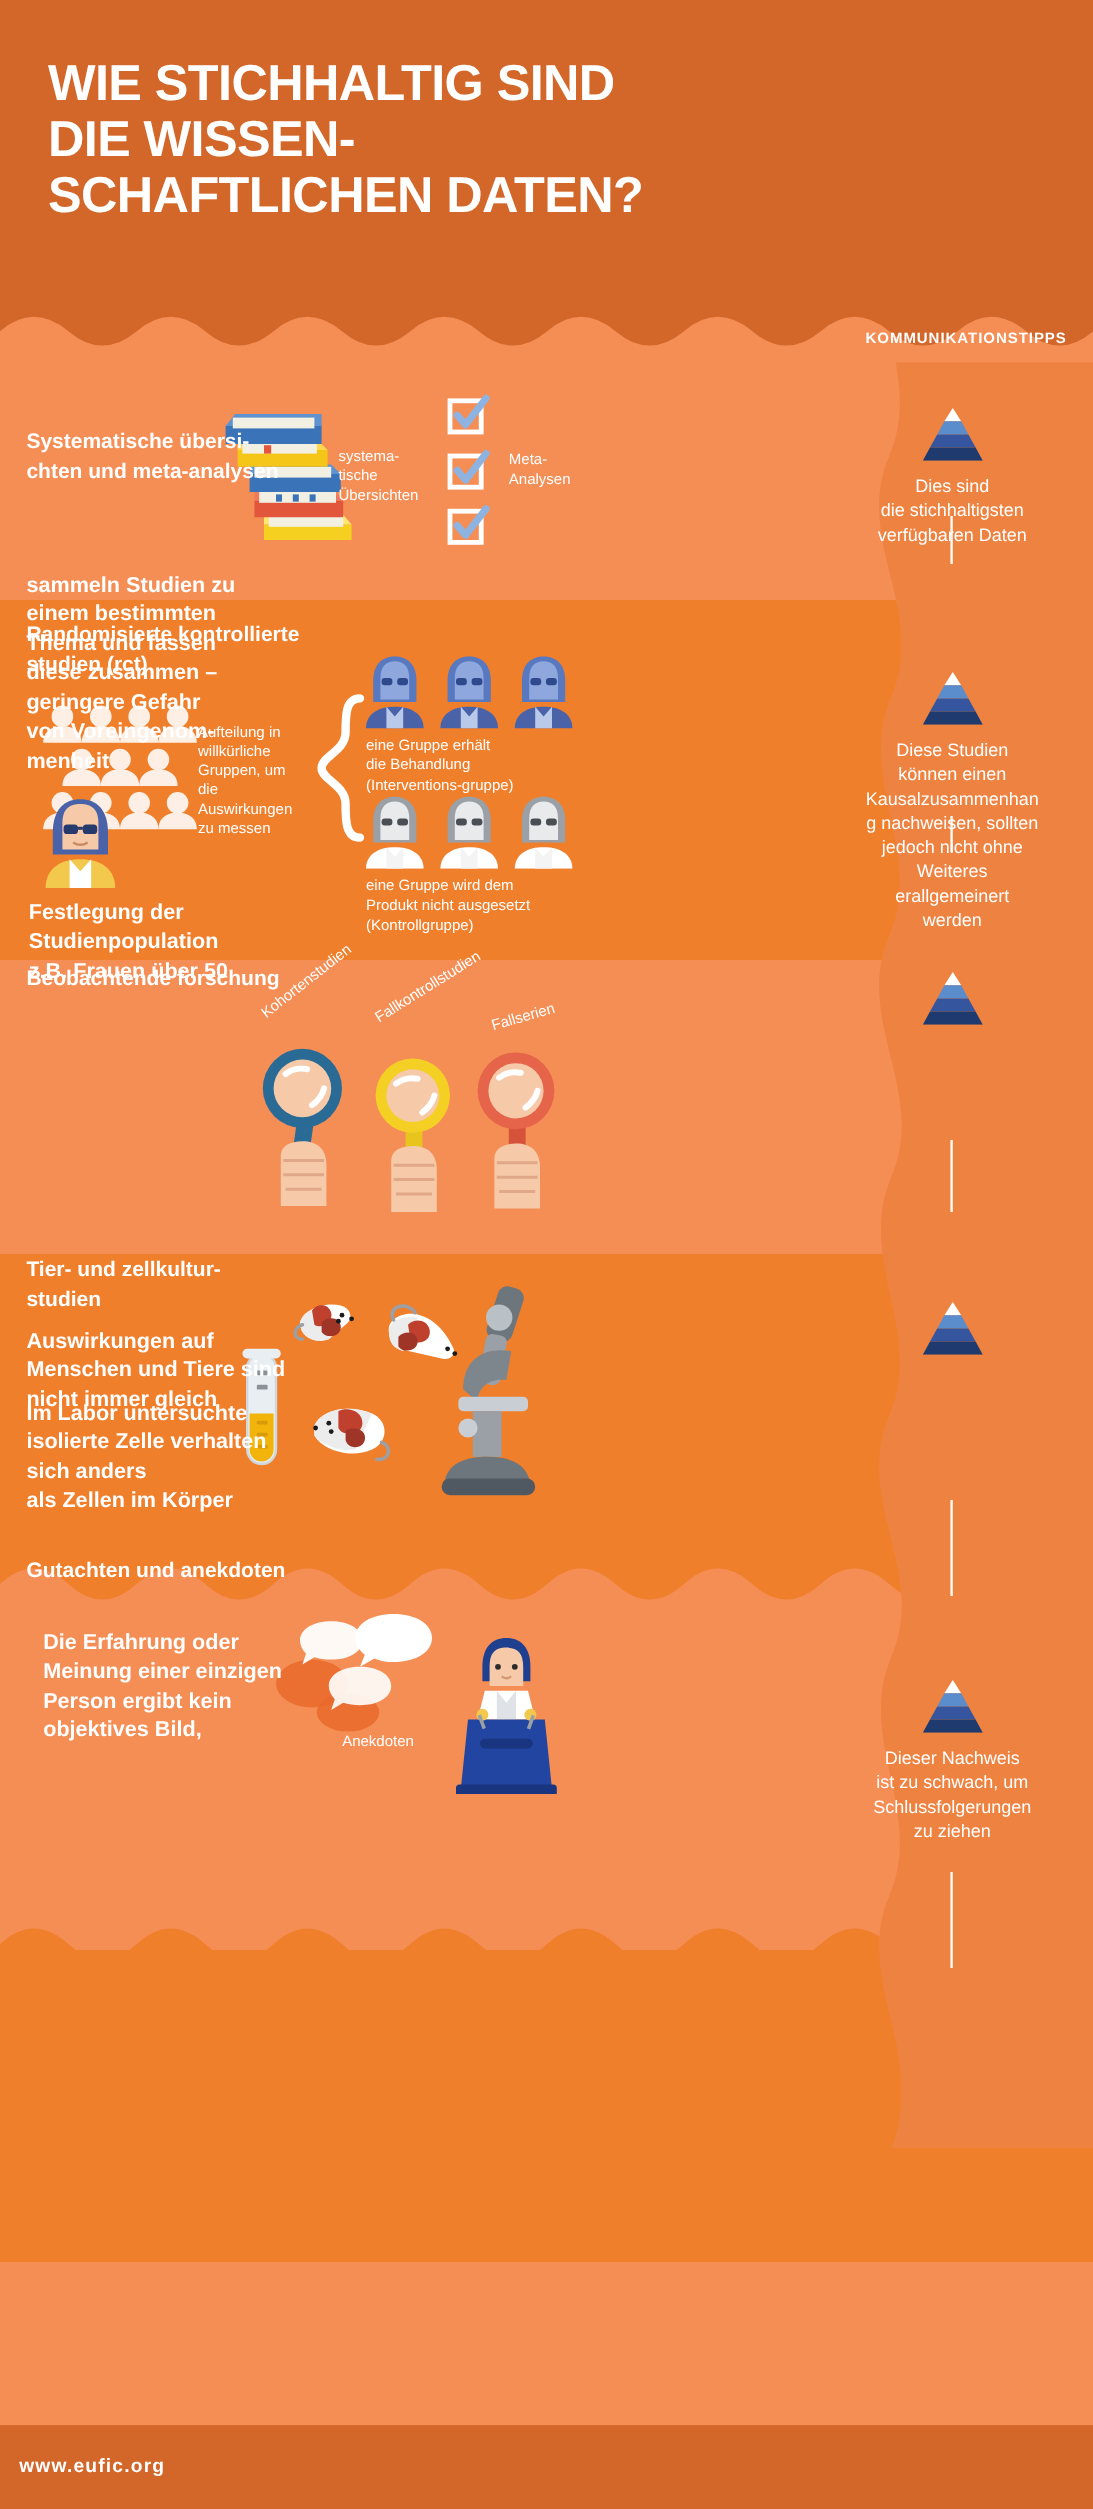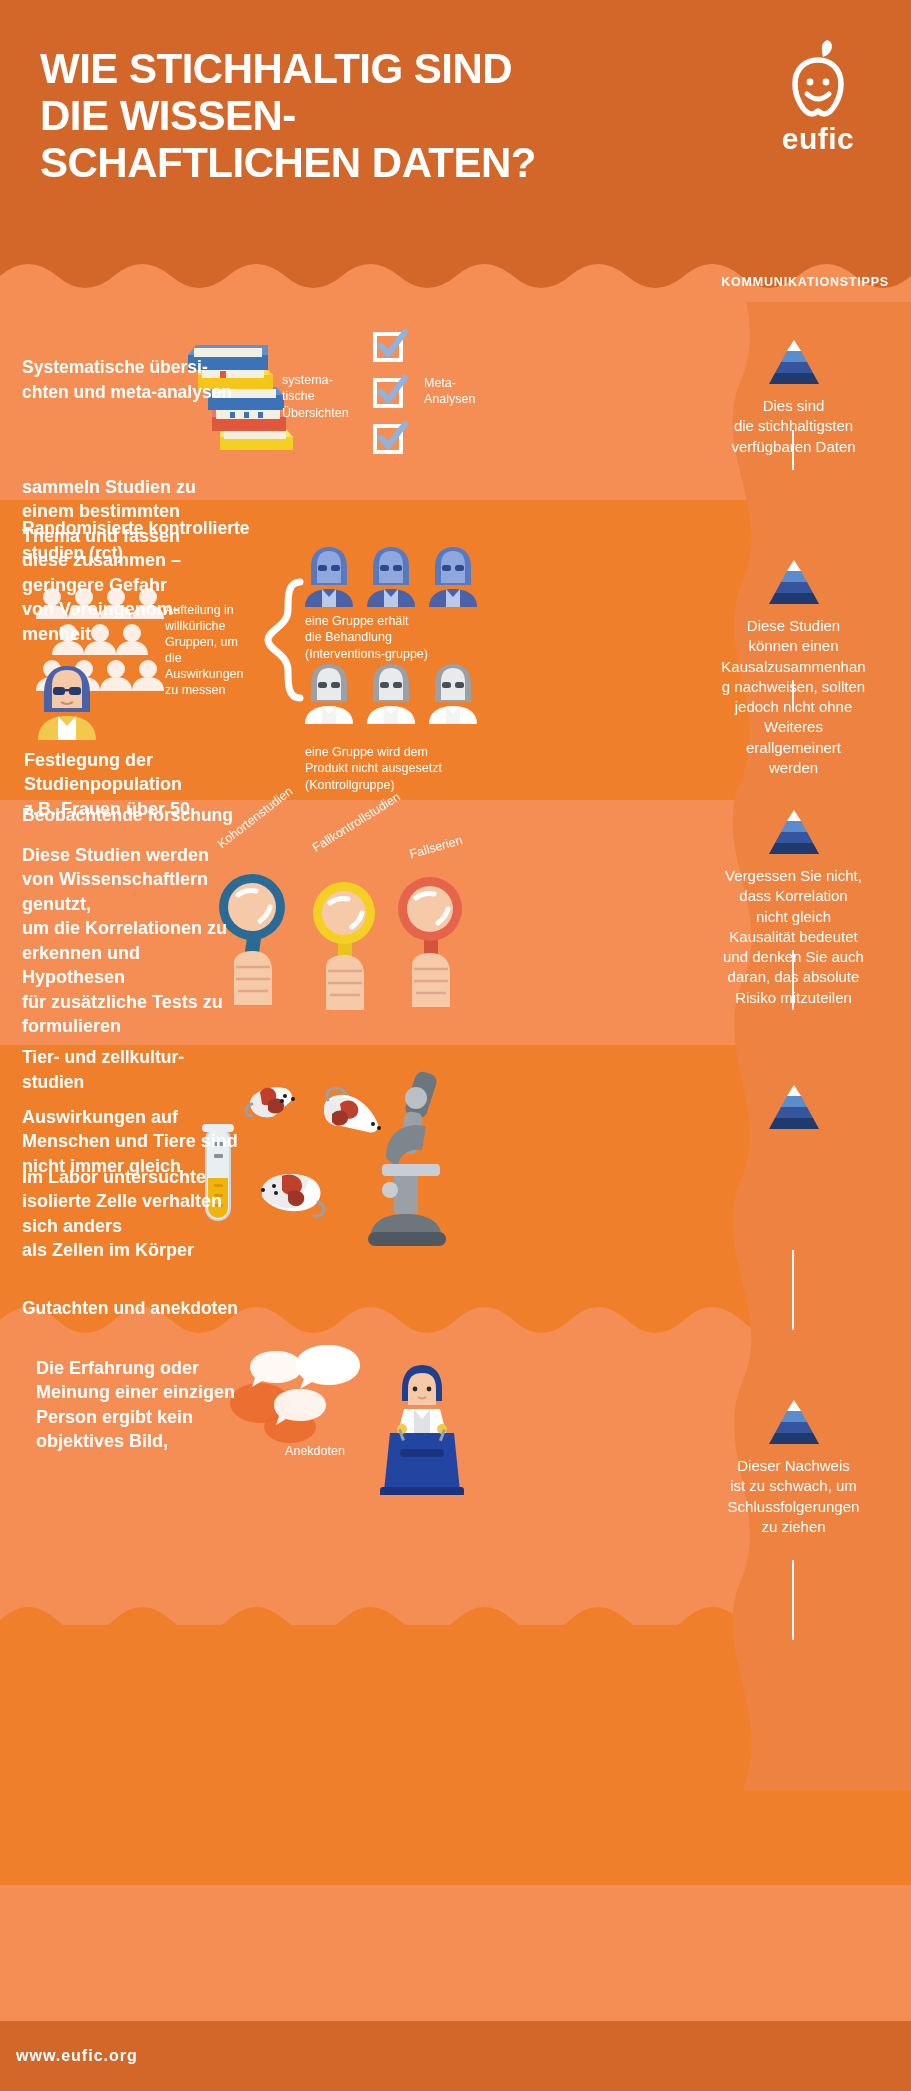--- a/index.html
+++ b/index.html
@@ -166,27 +166,20 @@
 werden</div>
   </div>
 
   <div class="tipbox" style="top:810px;">
     <svg class="pyramid" viewBox="0 0 62 44">
       <polygon points="31,0 38,11 24,11" fill="#ffffff"></polygon>
       <polygon points="24,11 38,11 44,22 18,22" fill="#5b8ccc"></polygon>
       <polygon points="18,22 44,22 50,33 12,33" fill="#35569e"></polygon>
       <polygon points="12,33 50,33 56,44 6,44" fill="#1e3a6e"></polygon>
     </svg>
-    <div style="white-space:pre-line;">Vergessen Sie nicht,
-dass Korrelation
-nicht gleich
-Kausalität bedeutet
-und denken Sie auch
-daran, das absolute
-Risiko mitzuteilen</div>
   </div>
 
   <div class="tipbox" style="top:1085px;">
     <svg class="pyramid" viewBox="0 0 62 44">
       <polygon points="31,0 38,11 24,11" fill="#ffffff"></polygon>
       <polygon points="24,11 38,11 44,22 18,22" fill="#5b8ccc"></polygon>
       <polygon points="18,22 44,22 50,33 12,33" fill="#35569e"></polygon>
       <polygon points="12,33 50,33 56,44 6,44" fill="#1e3a6e"></polygon>
     </svg>
   </div>
@@ -205,30 +198,20 @@
   </div>
 
   <div class="header">
     <svg class="header-wave" width="911" height="40" viewBox="0 0 911 40" preserveAspectRatio="none">
       <path d="M0,40 L0,14 Q28,-10 57,14 Q85,38 114,14 Q142,-10 171,14 Q199,38 228,14 Q256,-10 285,14 Q313,38 342,14 Q370,-10 399,14 Q427,38 456,14 Q484,-10 513,14 Q541,38 570,14 Q598,-10 627,14 Q655,38 684,14 Q712,-10 741,14 Q769,38 798,14 Q826,-10 855,14 Q883,38 911,14 L911,40 Z" fill="#f58e55"></path>
     </svg>
     <div class="title">
       <span>WIE STICHHALTIG SIND</span>
       <span>DIE WISSEN-</span>
       <span>SCHAFTLICHEN DATEN?</span>
-    </div>
-    <div class="logo-wrap">
-      <svg class="logo-apple" viewBox="0 0 78 82">
-        <path d="M48,2 C56,4 54,16 44,19 C42,10 42,5 48,2 Z" fill="#fff"></path>
-        <path d="M39,22 C27,22 16,30 16,46 C16,60 25,76 33,76 C37,76 38,73 39,73 C40,73 41,76 45,76 C53,76 62,60 62,46 C62,30 51,22 39,22 Z" fill="none" stroke="#fff" stroke-width="5.5" stroke-linecap="round"></path>
-        <circle cx="31" cy="44" r="3.4" fill="#fff"></circle>
-        <circle cx="47" cy="44" r="3.4" fill="#fff"></circle>
-        <path d="M28,56 Q39,66 50,56" fill="none" stroke="#fff" stroke-width="5" stroke-linecap="round"></path>
-      </svg>
-      <div class="logo-text">eufic</div>
     </div>
   </div>
 
   <div class="sec-title" style="left:22px; top:355px; width:270px; white-space:pre-line;">Systematische übersi-
 chten und meta-analysen</div>
   <div class="sec-body" style="left:22px; top:475px; width:180px;">sammeln Studien zu
 einem bestimmten
 Thema und fassen
 diese zusammen –
 geringere Gefahr
@@ -394,33 +377,25 @@
     <g transform="translate(124,0)">
       <path d="M6,22 C6,8 14,2 24,2 C34,2 42,8 42,22 L42,40 L6,40 Z" fill="#9aa0a6"></path>
       <path d="M12,20 C12,10 17,6 24,6 C31,6 36,10 36,20 L36,38 L12,38 Z" fill="#e9eaec"></path>
       <rect x="13" y="20" width="9" height="6" rx="2.5" fill="#4a4f55"></rect>
       <rect x="26" y="20" width="9" height="6" rx="2.5" fill="#4a4f55"></rect>
       <path d="M0,62 C0,50 10,44 24,44 C38,44 48,50 48,62 Z" fill="#ffffff"></path>
       <path d="M17,44 L24,52 L31,44 L31,62 L17,62 Z" fill="#f4f4f4"></path>
     </g>
   </svg>
 
-  <div class="lbl" style="left:305px; top:730px; width:190px;margin-top:14px;">eine Gruppe wird dem
+  <div class="lbl" style="left:305px; top:730px; width:190px;">eine Gruppe wird dem
 Produkt nicht ausgesetzt
 (Kontrollgruppe)</div>
 
   <div class="sec-title" style="left:22px; top:803px; width:300px;">Beobachtende forschung</div>
-  <div class="sec-body" style="left:22px; top:843px; width:235px;">Diese Studien werden
-von Wissenschaftlern
-genutzt,
-um die Korrelationen zu
-erkennen und
-Hypothesen
-für zusätzliche Tests zu
-formulieren</div>
 
   <svg class="mags" viewBox="0 0 290 195">
 
     <g>
       <rect x="46" y="78" width="14" height="48" rx="6" fill="#2a6b96" transform="rotate(8 53 100)"></rect>
       <circle cx="52" cy="62" r="33" fill="#2a6b96"></circle>
       <circle cx="52" cy="62" r="24" fill="#f6c9a8"></circle>
       <path d="M38,50 Q46,44 56,46" stroke="#fff" stroke-width="5" fill="none" stroke-linecap="round"></path>
       <path d="M60,76 Q68,70 70,62" stroke="#fff" stroke-width="5" fill="none" stroke-linecap="round"></path>
       <path d="M34,118 C34,110 42,106 52,106 C64,106 72,112 72,126 L72,160 L34,160 Z" fill="#f6c9a8"></path>

